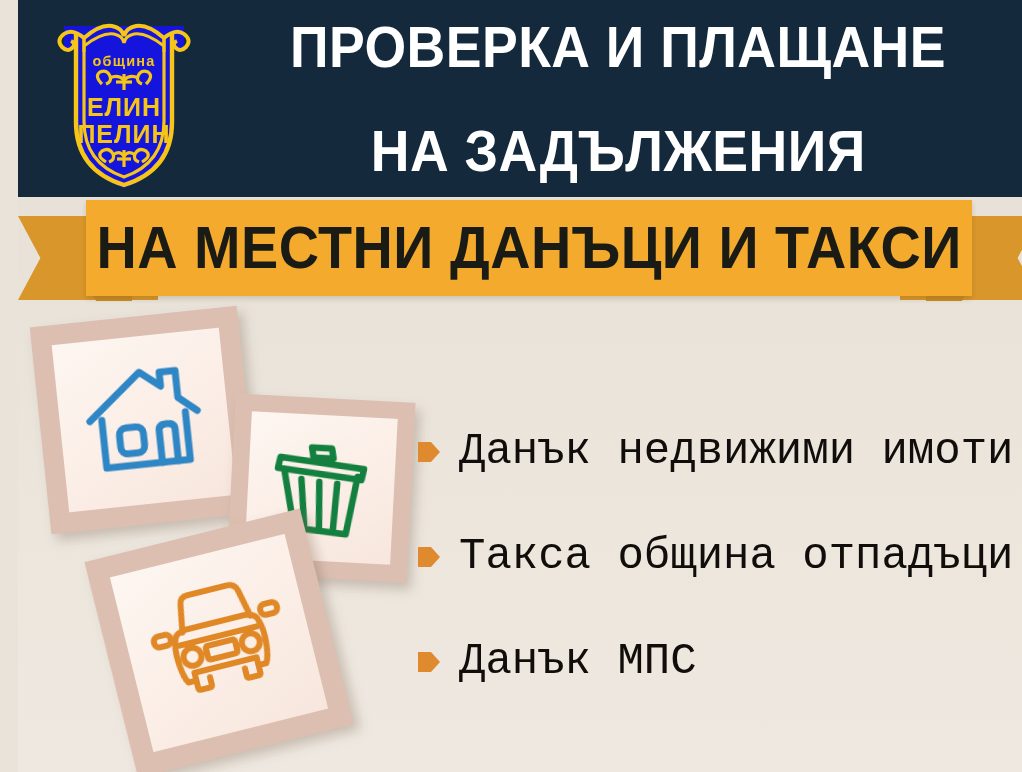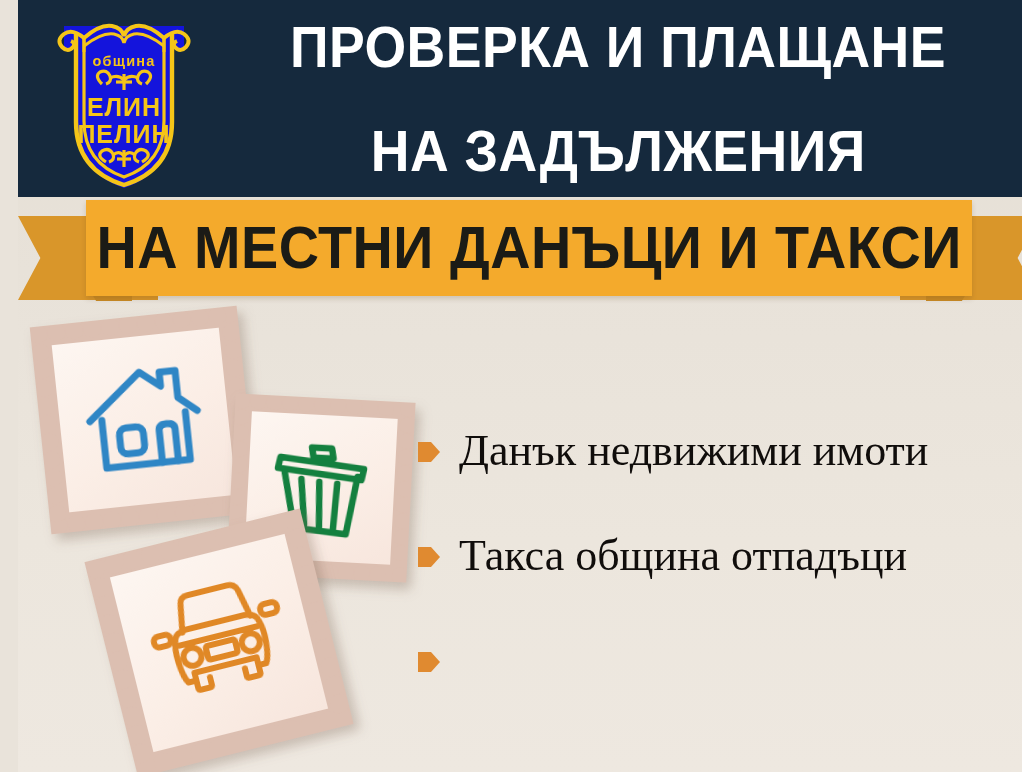--- a/index.html
+++ b/index.html
@@ -106,21 +106,21 @@
     position:absolute;left:400px;top:424px;width:610px;
   }
   .list-item{
     display:flex;align-items:center;height:53px;margin-bottom:52px;
   }
   .bullet{
     flex:0 0 auto;width:22px;height:24px;margin-right:19px;margin-top:3px;
   }
   .bullet svg{display:block;}
   .item-label{
-    font-family:Liberation Serif, serif;
+    font-family:Liberation Mono, monospace;
     font-size:44px;
     line-height:48px;
     color:#100d0b;
     white-space:nowrap;
   }
 </style>
 </head>
 <body>
 
 <div id="poster">
@@ -399,17 +399,18 @@
       </span>
       <span class="item-label">Такса община отпадъци</span>
     </div>
 
     <div class="list-item">
       <span class="bullet">
         <svg width="22" height="24" viewBox="0 0 22 24">
           <path d="M0 2 L13 2 L22 12 L13 22 L0 22 Z" fill="#E08A30"></path>
         </svg>
       </span>
+      <span class="item-label">Данък МПС</span>
     </div>
 
   </div>
 
 </div>
 
 </body></html>

